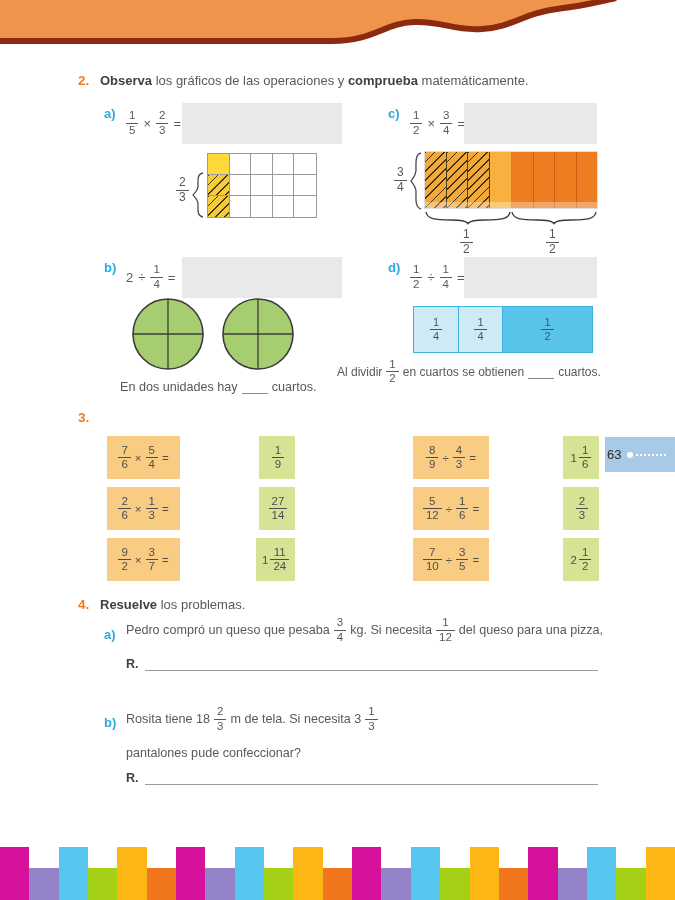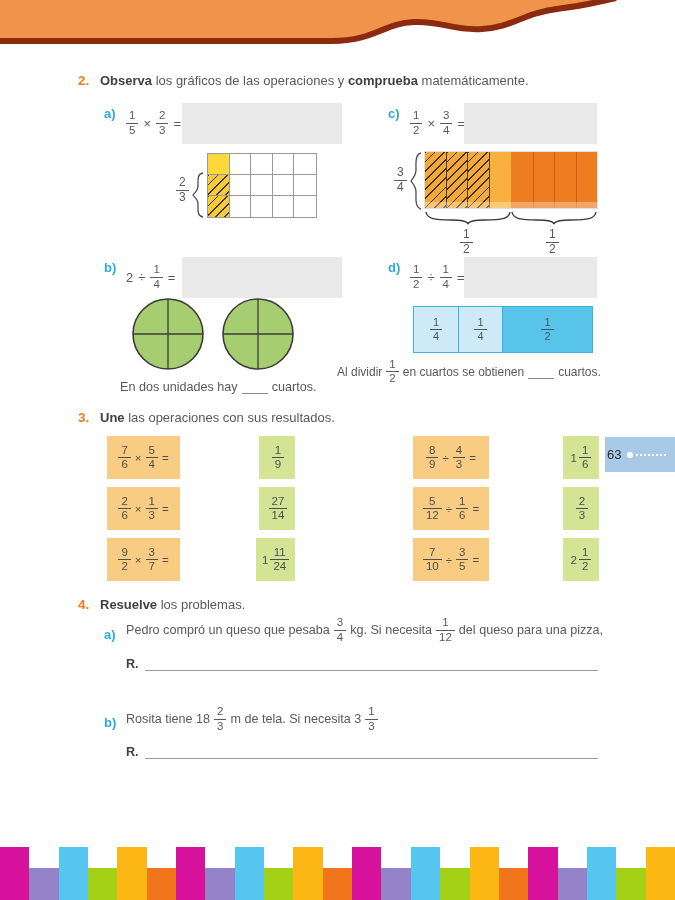--- a/index.html
+++ b/index.html
@@ -235,21 +235,20 @@
     <span class="fr">
         <span class="n">1</span>
         <span class="d">2</span>
       </span>
     <span>en cuartos se obtienen</span>
     <span class="blank"></span>
     <span>cuartos.</span>
   </div>
 
   <span class="abs qnum" style="left:78px;top:410px">3.</span>
-  <div class="abs hdg" style="left:100px;top:410px;width:540px"><b>Une</b><span> las operaciones con sus resultados.</span></div>
 
   <div class="op-card" style="left:107px;top:436px">
     <span class="fr">
         <span class="n">7</span>
         <span class="d">6</span>
       </span>
     <span>×</span>
     <span class="fr">
         <span class="n">5</span>
         <span class="d">4</span>
@@ -400,20 +399,23 @@
       <span>Rosita tiene 18</span>
       <span class="fr">
           <span class="n">2</span>
           <span class="d">3</span>
         </span>
       <span>m de tela. Si necesita 3</span>
       <span class="fr">
           <span class="n">1</span>
           <span class="d">3</span>
         </span>
+    </div>
+    <div class="pline" style="height:22px;margin-top:4px">
+      <span>pantalones pude confeccionar?</span>
     </div>
     <div class="rline" style="margin-top:6px">
       <span class="rlab">R.</span>
       <span class="rule"></span>
     </div>
   </div>
 
   <div class="footer">
       <div class="fblock tall" style="background: rgb(214, 17, 155);"></div>
       <div class="fblock short" style="background: rgb(149, 131, 201);"></div>

